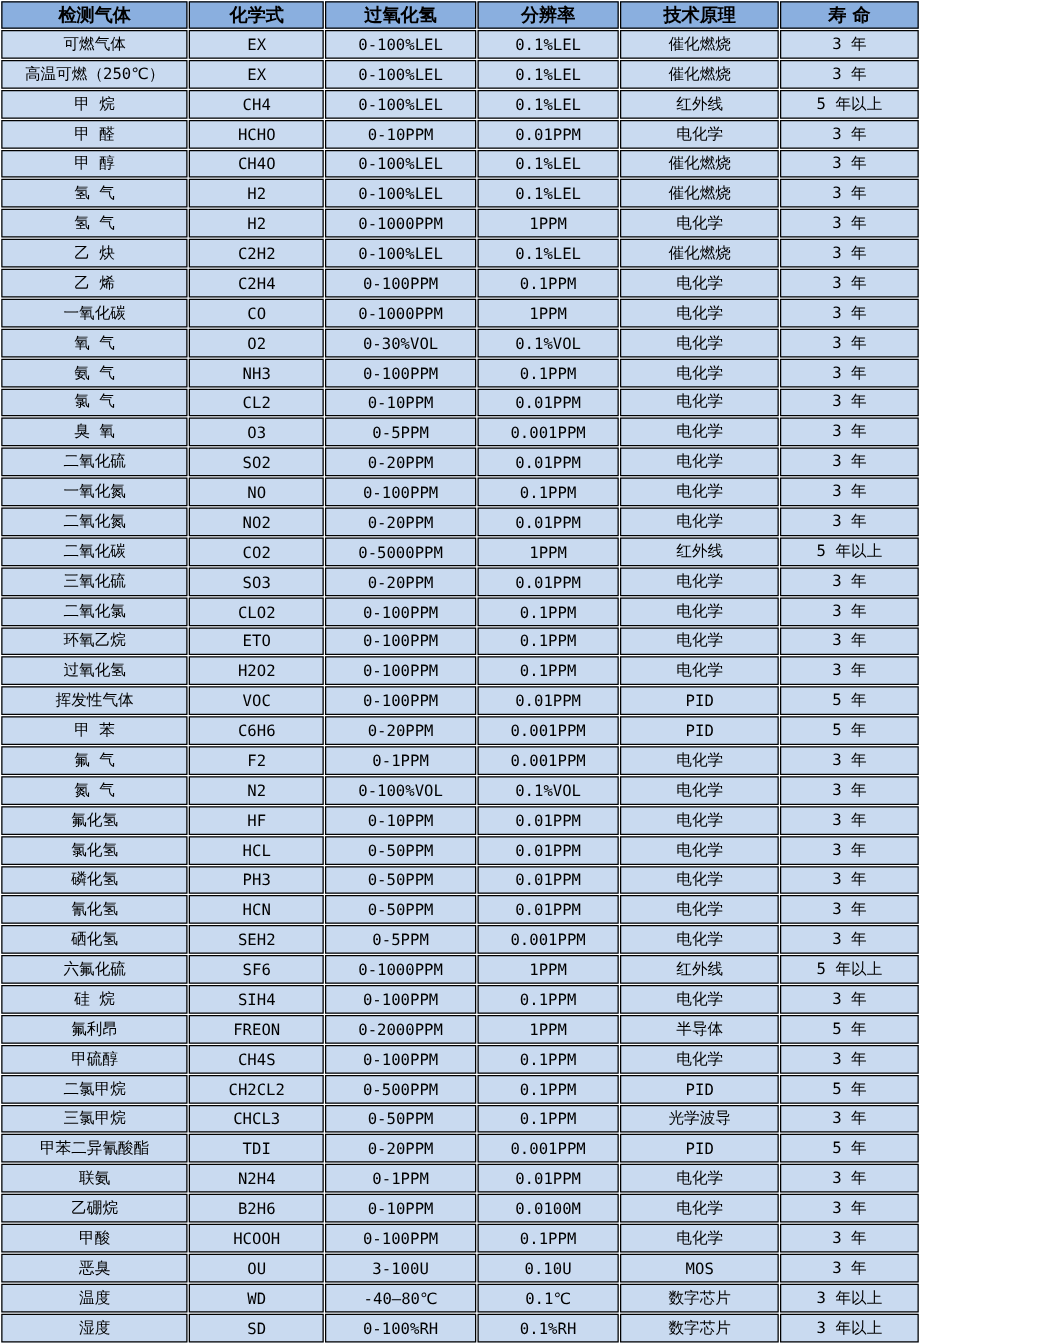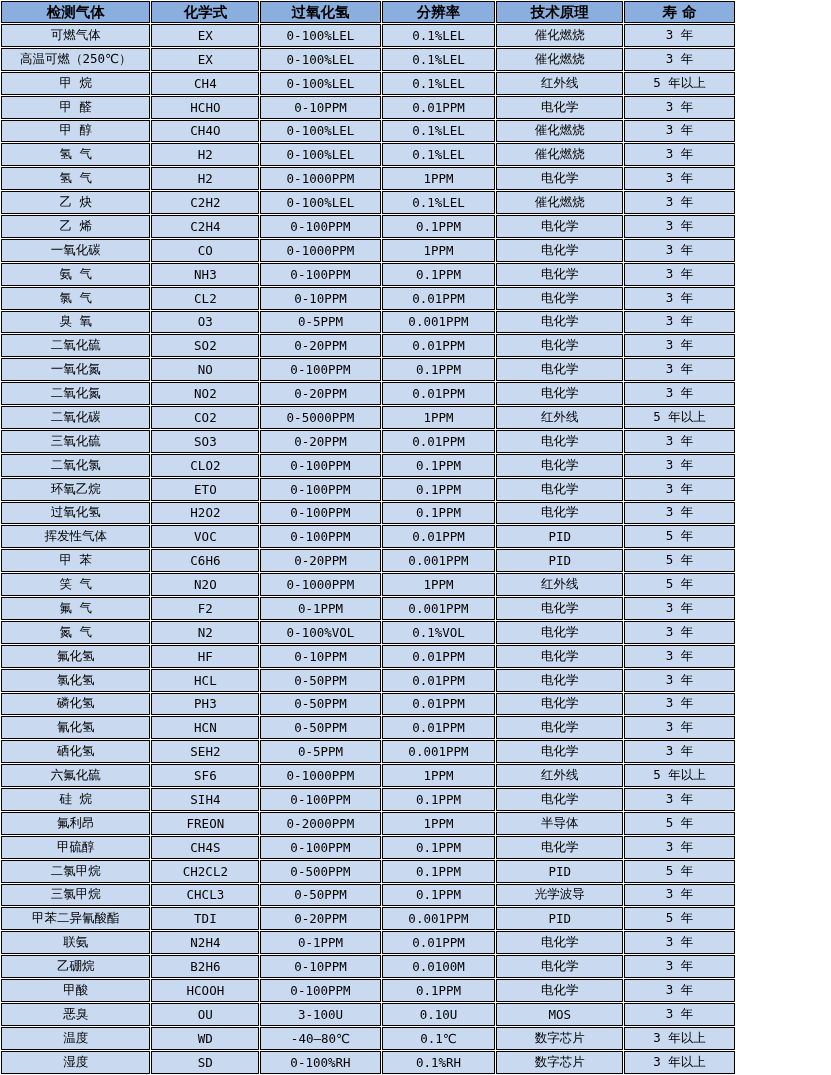--- a/index.html
+++ b/index.html
@@ -144,20 +144,28 @@
         </tr>
         <tr>
           <td>一氧化碳</td>
           <td>CO</td>
           <td>0-1000PPM</td>
           <td>1PPM</td>
           <td>电化学</td>
           <td>3 年</td>
         </tr>
         <tr>
+          <td>氧 气</td>
+          <td>O2</td>
+          <td>0-30%VOL</td>
+          <td>0.1%VOL</td>
+          <td>电化学</td>
+          <td>3 年</td>
+        </tr>
+        <tr>
           <td>氨 气</td>
           <td>NH3</td>
           <td>0-100PPM</td>
           <td>0.1PPM</td>
           <td>电化学</td>
           <td>3 年</td>
         </tr>
         <tr>
           <td>氯 气</td>
           <td>CL2</td>
@@ -248,28 +256,20 @@
         </tr>
         <tr>
           <td>甲 苯</td>
           <td>C6H6</td>
           <td>0-20PPM</td>
           <td>0.001PPM</td>
           <td>PID</td>
           <td>5 年</td>
         </tr>
         <tr>
-          <td>笑 气</td>
-          <td>N2O</td>
-          <td>0-1000PPM</td>
-          <td>1PPM</td>
-          <td>红外线</td>
-          <td>5 年</td>
-        </tr>
-        <tr>
           <td>氟 气</td>
           <td>F2</td>
           <td>0-1PPM</td>
           <td>0.001PPM</td>
           <td>电化学</td>
           <td>3 年</td>
         </tr>
         <tr>
           <td>氮 气</td>
           <td>N2</td>

